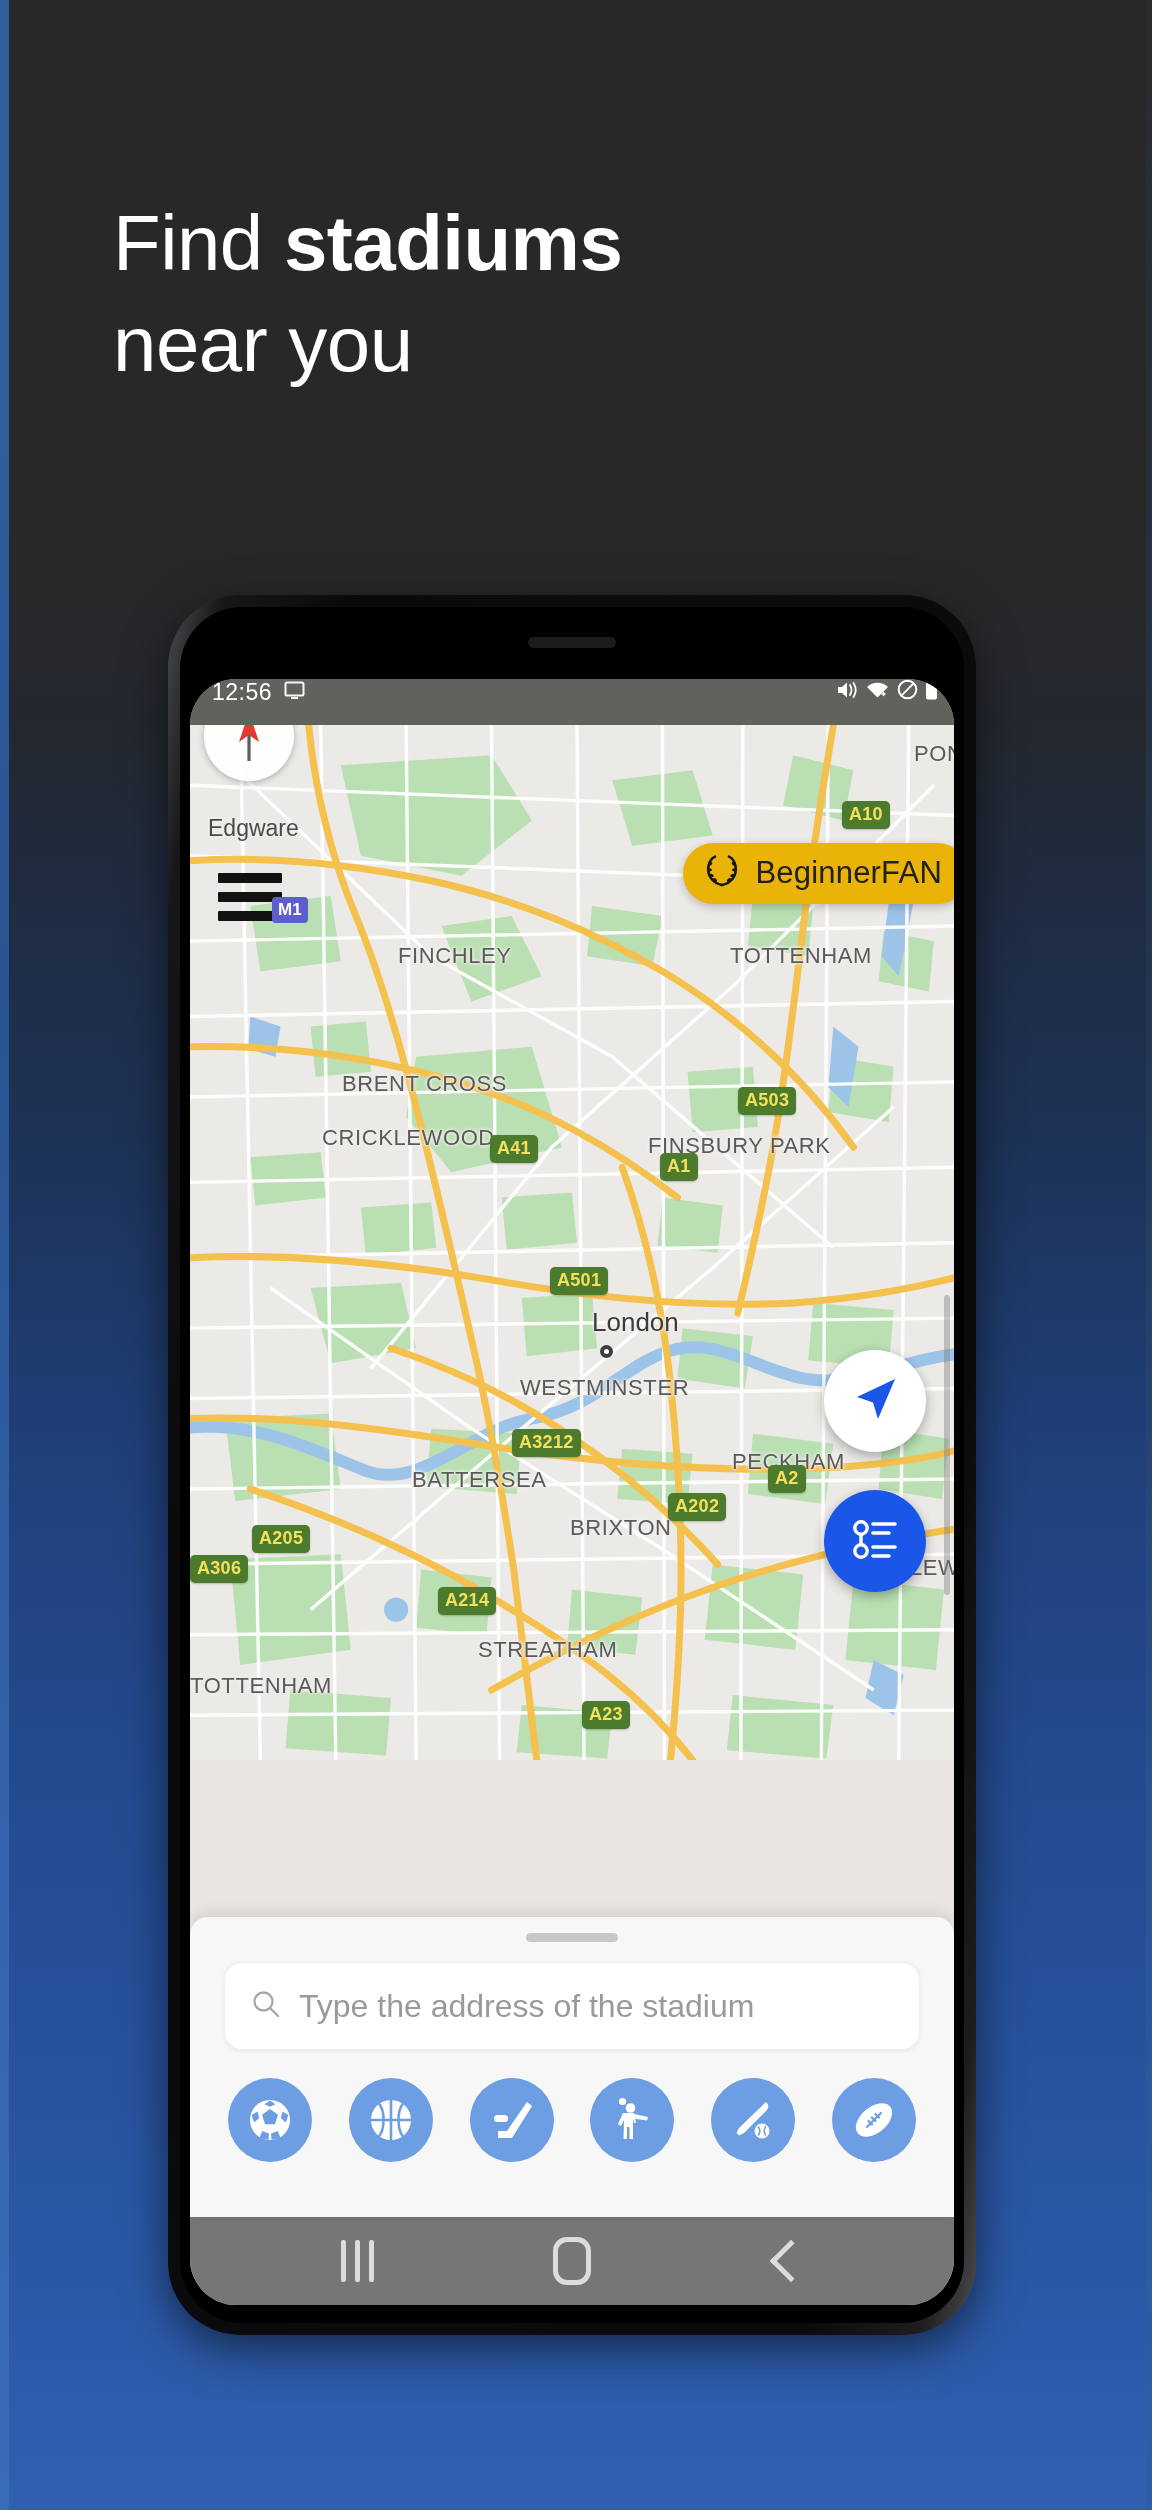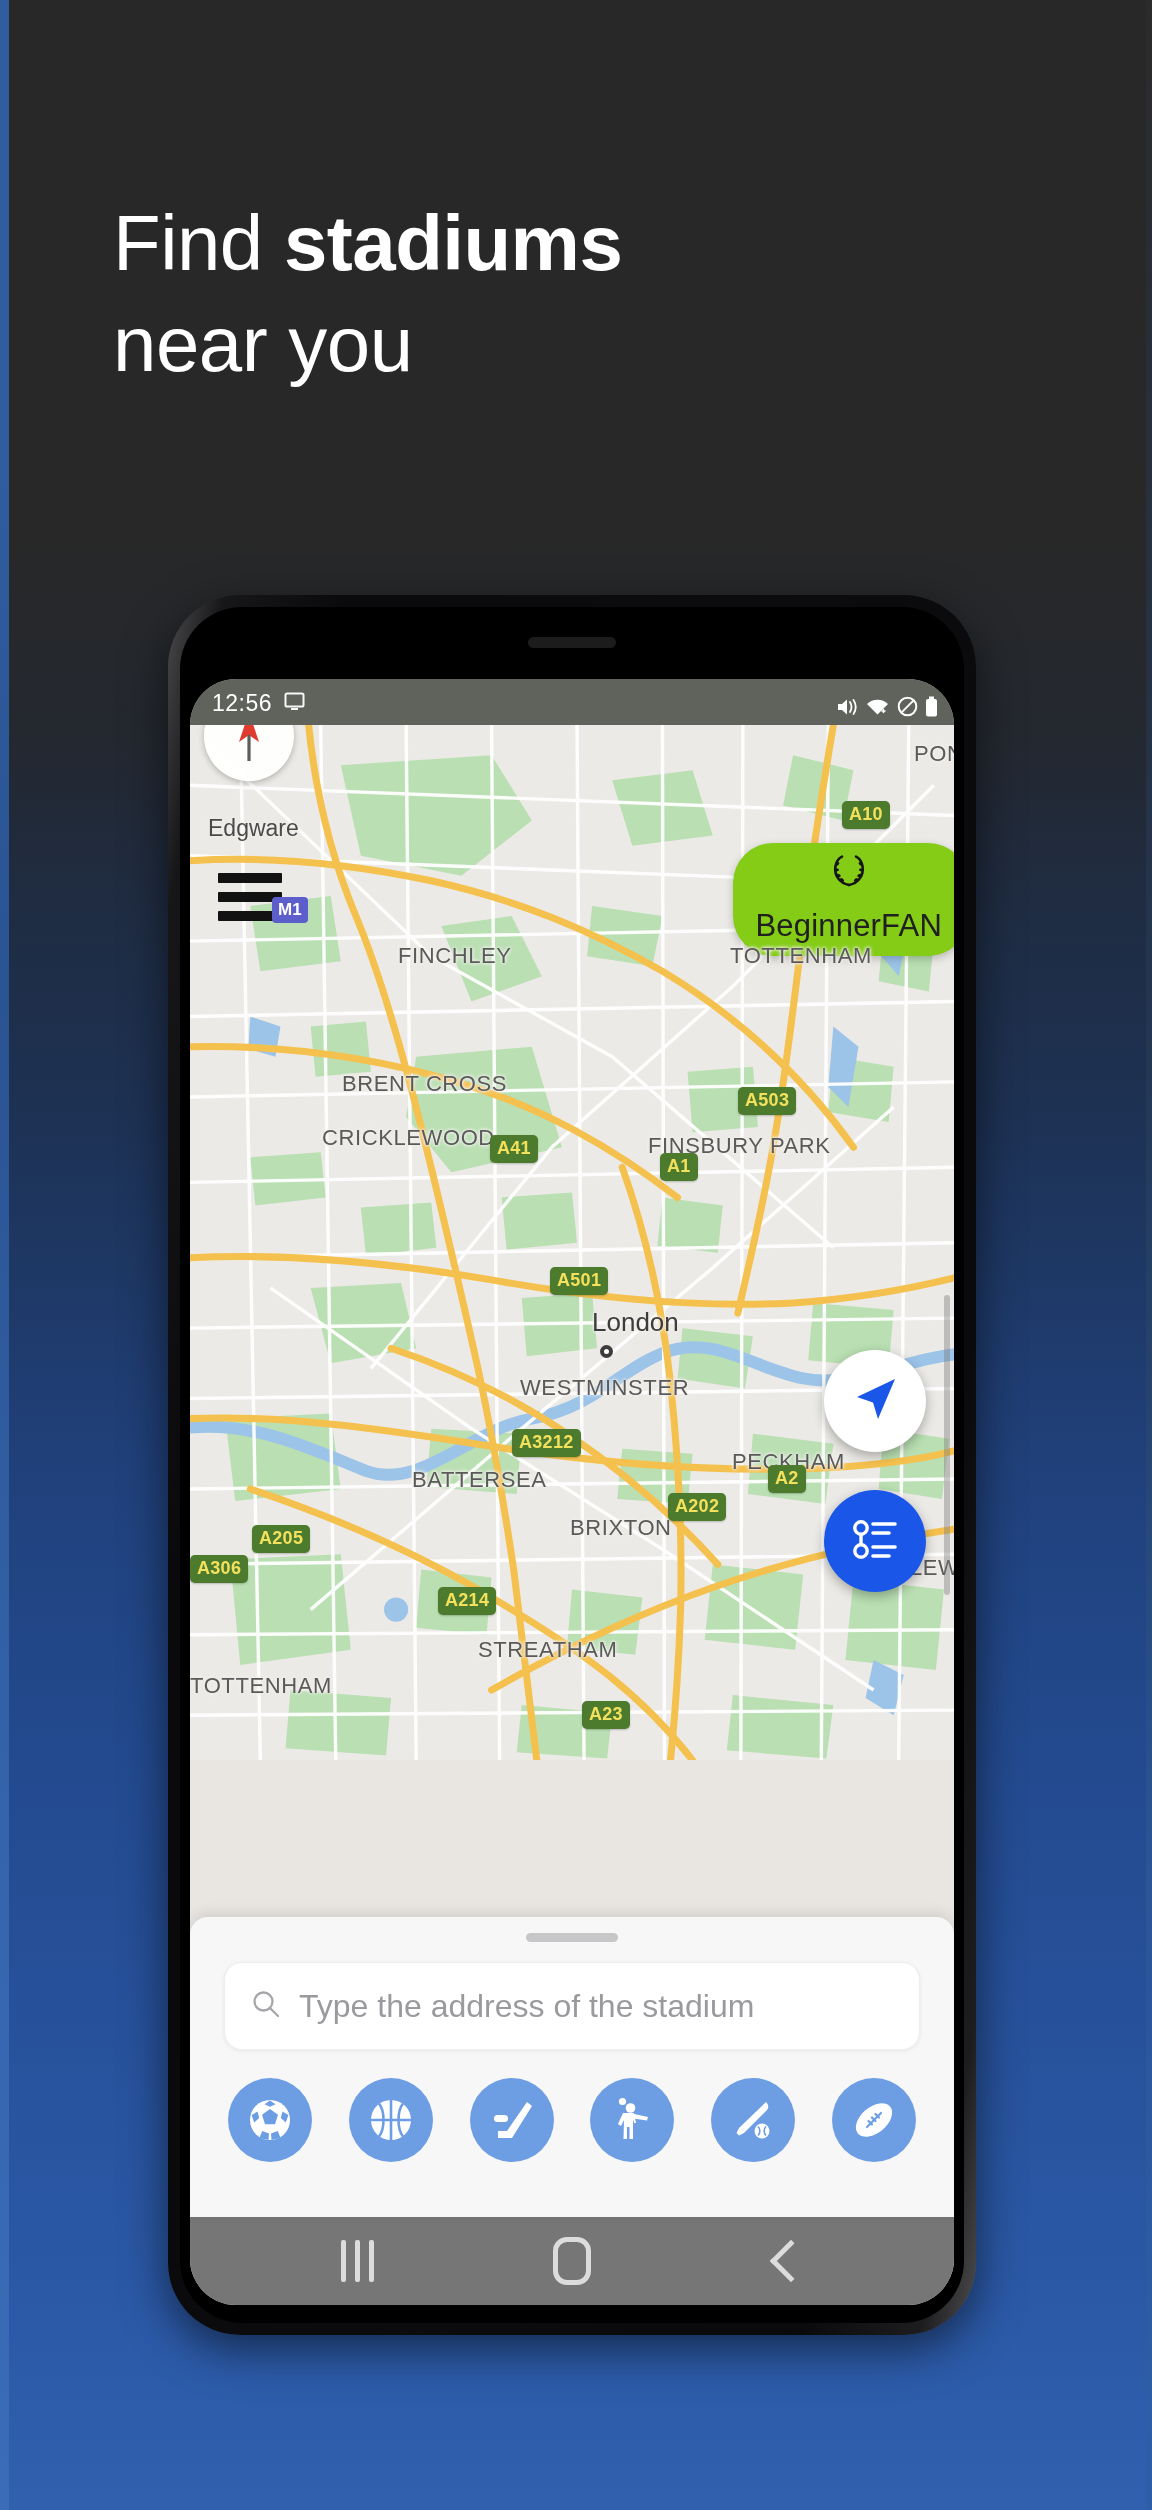--- a/index.html
+++ b/index.html
@@ -76,21 +76,21 @@
     overflow: hidden;
     background: #e9e7e4;
     display: flex; flex-direction: column;
   }
 
   
   .statusbar {
     position: relative;
     height: 46px; flex: 0 0 46px;
     background: rgba(60,66,58,0.80);
-    display: flex; align-items: flex-end;
+    display: flex; align-items: flex-start;
     padding: 0 16px 8px 22px;
     color: #fff; font-size: 23px;
     z-index: 6;
   }
   .sb-time { font-weight: 400; letter-spacing: .5px; }
   .sb-cast { margin-left: 12px; opacity: .95; }
   .sb-spacer { flex: 1; }
   .sb-icons { display: flex; align-items: center; gap: 7px; }
   .sb-icons svg { display: block; }
 
@@ -139,26 +139,25 @@
     box-shadow: 0 2px 6px rgba(0,0,0,.25);
     display: flex; align-items: center; justify-content: center;
   }
   .hamburger {
     position: absolute; left: 28px; top: 148px;
     width: 64px; display: flex; flex-direction: column; gap: 9px;
   }
   .hamburger span { display: block; height: 10px; background: #121212; border-radius: 1px; }
   .brand-pill {
     position: absolute; right: -14px; top: 118px;
-    background: #84cc16;
+    background: #eab308;
     border-radius: 40px;
     padding: 11px 26px 12px 22px;
     display: flex; align-items: center; gap: 16px;
     box-shadow: 0 3px 9px rgba(0,0,0,.22);
-    flex-direction: column;
   }
   .brand-name { font-size: 31px; color: #202020; font-weight: 400; letter-spacing: .2px; }
   .fab {
     position: absolute;
     border-radius: 50%;
     display: flex; align-items: center; justify-content: center;
     box-shadow: 0 4px 12px rgba(0,0,0,.30);
   }
   .fab-locate { right: 28px; top: 625px; width: 102px; height: 102px; background: #fff; }
   .fab-route  { right: 28px; top: 765px; width: 102px; height: 102px; background: #1a56e8; }

